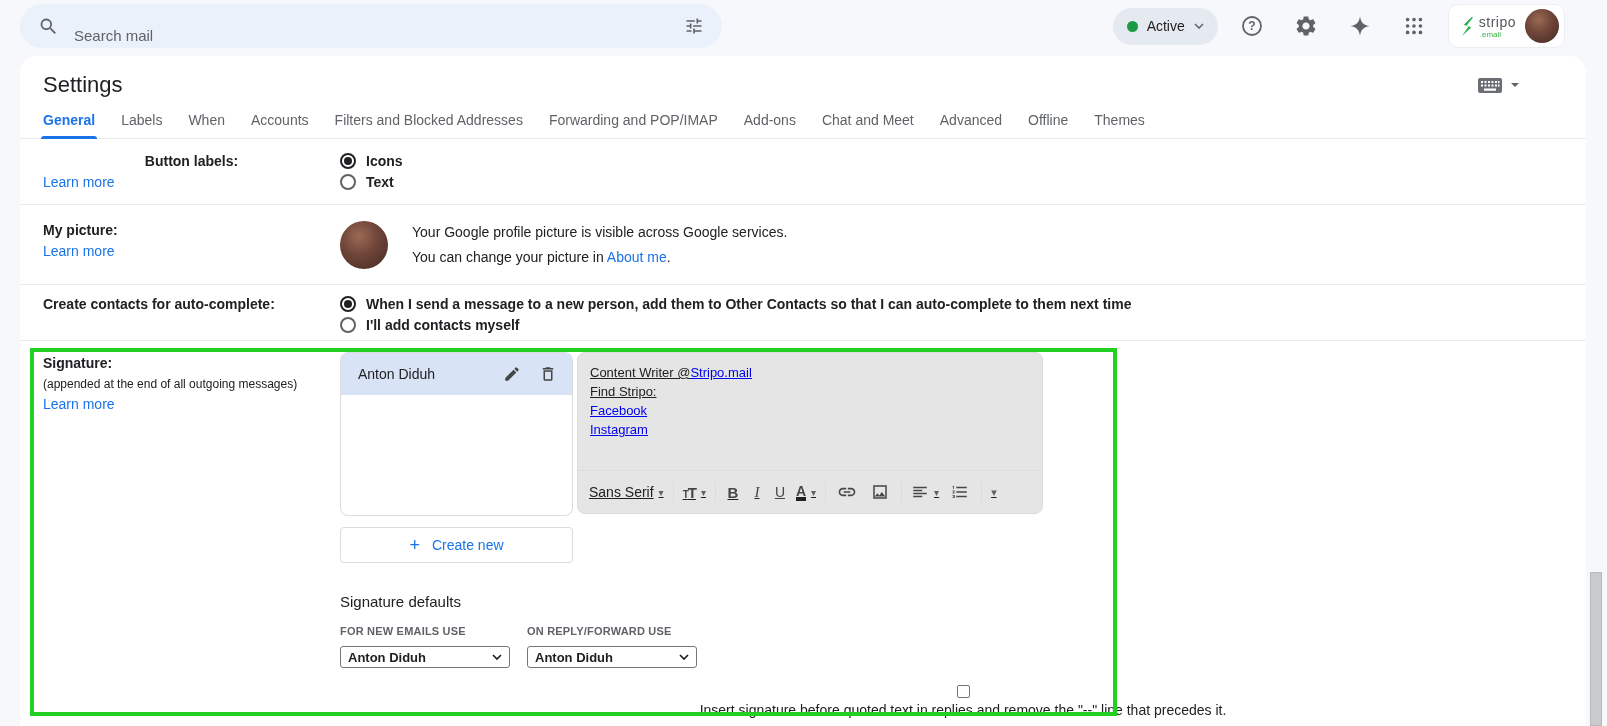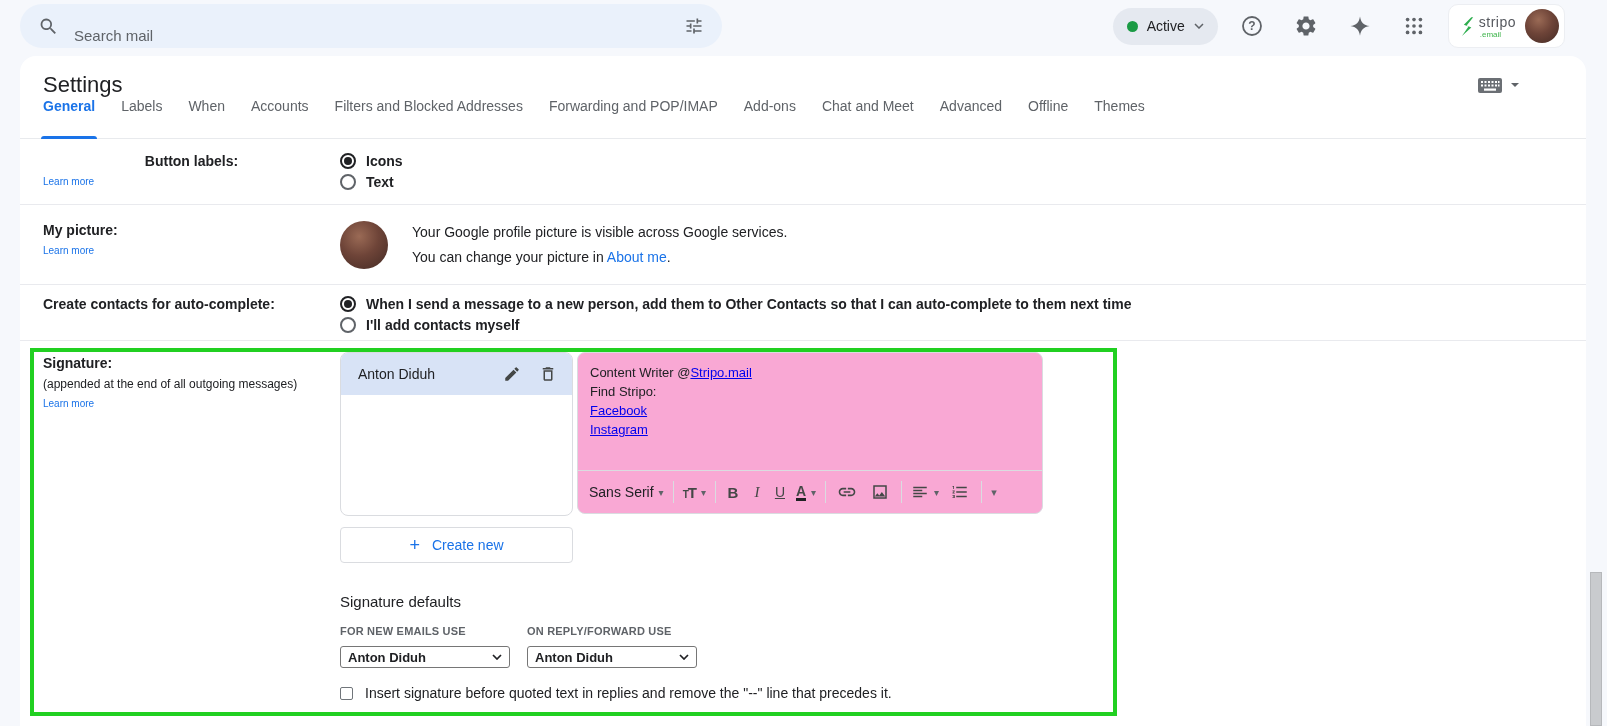--- a/index.html
+++ b/index.html
@@ -25,30 +25,30 @@
   .avatar.sm { width: 34px; height: 34px; }
   .avatar.md { width: 48px; height: 48px; }
 
   
   .card { position: absolute; left: 20px; top: 56px; width: 1566px; height: 670px; background: #fff; border-radius: 16px 16px 0 0; }
   .card-head { display: flex; justify-content: space-between; align-items: center; height: 48px; padding: 10px 66px 0 23px; }
   .page-title { font-size: 22px; color: #202124; }
   .kbd-wrap { display: flex; align-items: center; gap: 7px; color: #5f6368; cursor: pointer; }
 
   .tabs { display: flex; align-items: flex-end; height: 35px; padding: 0 0 0 23px; border-bottom: 1px solid #e8eaed; }
-  .tab { position: relative; margin-right: 26px; padding-bottom: 24px; font-size: 14px; color: #5f6368; font-weight: 500; cursor: pointer; white-space: nowrap; }
+  .tab { position: relative; margin-right: 26px; padding-bottom: 10px; font-size: 14px; color: #5f6368; font-weight: 500; cursor: pointer; white-space: nowrap; }
   .tab.active { color: #1a73e8; font-weight: 700; }
   .tab.active::after { content: ""; position: absolute; left: -2px; right: -2px; bottom: -1px; height: 3px; background: #1a73e8; border-radius: 3px 3px 0 0; }
 
   .srow { display: flex; border-bottom: 1px solid #e9eaee; }
   .lcol { width: 320px; min-width: 320px; padding-left: 23px; }
   .rcol { flex: 1; }
   .blabel { font-weight: 700; font-size: 14px; line-height: 20px; }
   .sublabel { font-size: 12px; line-height: 17px; color: #202124; margin-top: 3px; }
-  .learn { color: #1a73e8; font-size: 10px; line-height: 20px; margin-top: 1px; cursor: pointer; width: fit-content; }
+  .learn { color: #1a73e8; font-size: 14px; line-height: 20px; margin-top: 1px; cursor: pointer; width: fit-content; }
 
   .radio-line { display: flex; align-items: center; gap: 10px; height: 20px; margin-bottom: 1px; font-weight: 700; font-size: 14px; }
   .radio { width: 16px; height: 16px; min-width: 16px; border: 2px solid #5f6368; border-radius: 50%; position: relative; cursor: pointer; }
   .radio.checked { border-color: #202124; }
   .radio.checked::after { content: ""; position: absolute; inset: 2px; background: #202124; border-radius: 50%; }
 
   .row-btnlabels { height: 66px; text-align: center; } .row-btnlabels .lcol { padding-top: 12px; } .row-btnlabels .rcol { padding-top: 12px; }
   .row-mypic { height: 80px; } .row-mypic .lcol { padding-top: 15px; }
   .pic-row { display: flex; align-items: center; gap: 24px; height: 100%; padding: 4px 0; }
   .pic-text { font-size: 14px; line-height: 25px; }
@@ -56,21 +56,21 @@
   .row-autocomplete { height: 56px; } .row-autocomplete .lcol { padding-top: 9px; } .row-autocomplete .rcol { padding-top: 9px; }
   .row-signature { border-bottom: none; } .row-signature .lcol { padding-top: 12px; }
 
   
   .sig-area { padding-top: 11px; }
   .sig-top { display: flex; gap: 4px; }
   .sig-list { width: 233px; height: 164px; border: 1px solid #dadce0; border-radius: 8px; overflow: hidden; background: #fff; }
   .sig-item { height: 42px; background: #d8e3f6; display: flex; align-items: center; padding: 0 12px 0 17px; gap: 12px; font-size: 14px; cursor: pointer; }
   .sig-item-name { flex: 1; }
   .sig-iconbtn { display: flex; align-items: center; justify-content: center; width: 24px; height: 24px; color: #444746; cursor: pointer; }
-  .sig-editor { width: 466px; height: 162px; border: 1px solid #dadce0; border-radius: 8px; display: flex; flex-direction: column; background: #f9a8d4; }
+  .sig-editor { width: 466px; height: 162px; border: 1px solid #dadce0; border-radius: 8px; display: flex; flex-direction: column; background: #e5e5e5; text-decoration: underline; }
   .sig-content { flex: 1; padding: 10px 12px; font-size: 13px; line-height: 19px; }
   .xlink { color: #0000ee; text-decoration: underline; cursor: pointer; }
   .sig-toolbar { border-top: 1px solid #dadce0; height: 43px; display: flex; align-items: center; padding: 0 11px; gap: 9px; color: #444746; }
   .tdiv { width: 1px; height: 22px; background: #dadce0; }
   .tb-item { display: flex; align-items: center; gap: 5px; cursor: pointer; }
   .tb-font { font-size: 14px; color: #202124; }
   .tb-caret { font-size: 10px; color: #5f6368; }
   .tb-size { font-size: 15px; font-weight: 600; letter-spacing: -1px; }
   .tb-size .small-t { font-size: 10px; font-weight: 700; }
   .tb-b { font-weight: 700; font-size: 15px; width: 16px; text-align: center; cursor: pointer; }
@@ -82,21 +82,21 @@
   .plus-glyph { font-size: 18px; font-weight: 400; }
 
   .sig-defaults { margin-top: 30px; }
   .sd-title { font-size: 15px; color: #202124; }
   .sd-cols { display: flex; margin-top: 15px; }
   .sd-col { width: 187px; }
   .sd-label { font-size: 11px; font-weight: 700; color: #5f6368; letter-spacing: .2px; }
   .gselect { margin-top: 9px; width: 170px; height: 22px; border: 1px solid #767676; border-radius: 3px; display: flex; align-items: center; justify-content: space-between; padding: 0 7px; font-size: 13px; font-weight: 700; background: #fff; cursor: pointer; }
   .gselect .chev { color: #202124; }
 
-  .cb-row { margin-top: 17px; display: flex; align-items: center; gap: 12px; font-size: 14px; font-weight: 500; }
+  .cb-row { margin-top: 17px; display: flex; align-items: center; gap: 4px; font-size: 14px; font-weight: 500; flex-direction: column; }
   .checkbox { width: 13px; height: 13px; min-width: 13px; border: 1px solid #70757a; border-radius: 2px; background: #fff; cursor: pointer; }
 
   
   .highlight-box { position: absolute; left: 30px; top: 348px; width: 1087px; height: 368px; border: 4px solid #21d021; pointer-events: none; }
   .scroll-thumb { position: absolute; right: 5px; top: 572px; width: 12px; height: 154px; background: #c9cbce; border: 1px solid #b6b8bb; }
 </style>
 </head>
 <body>
 
 <div class="page">

